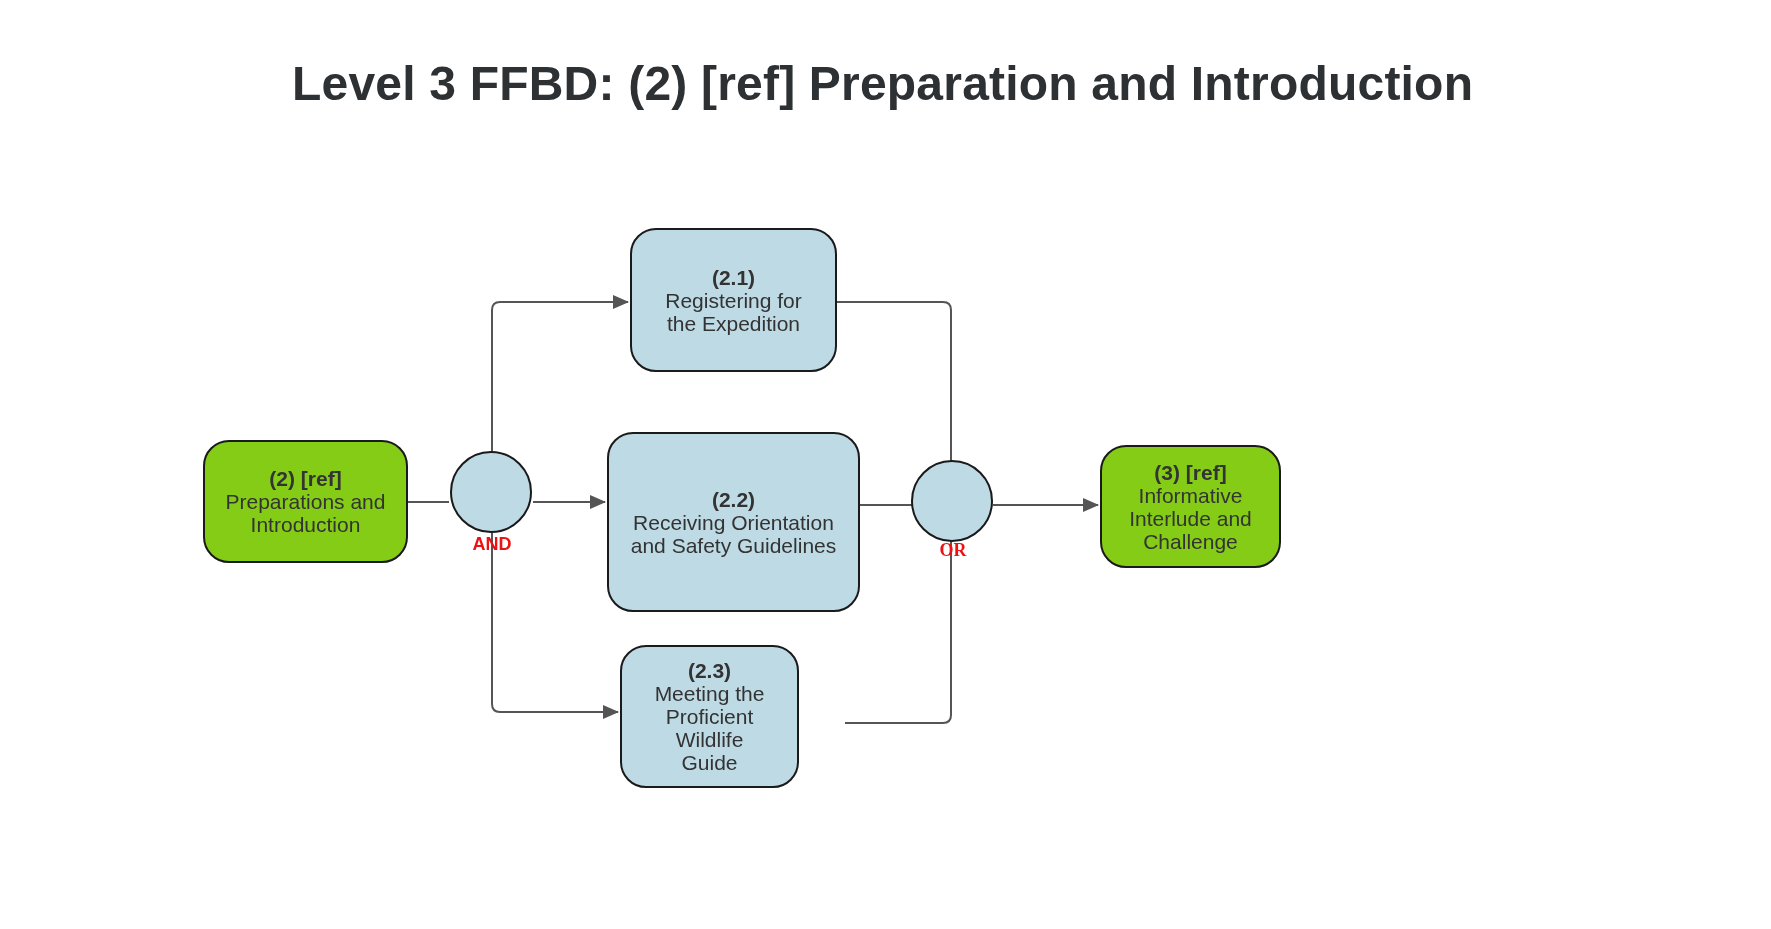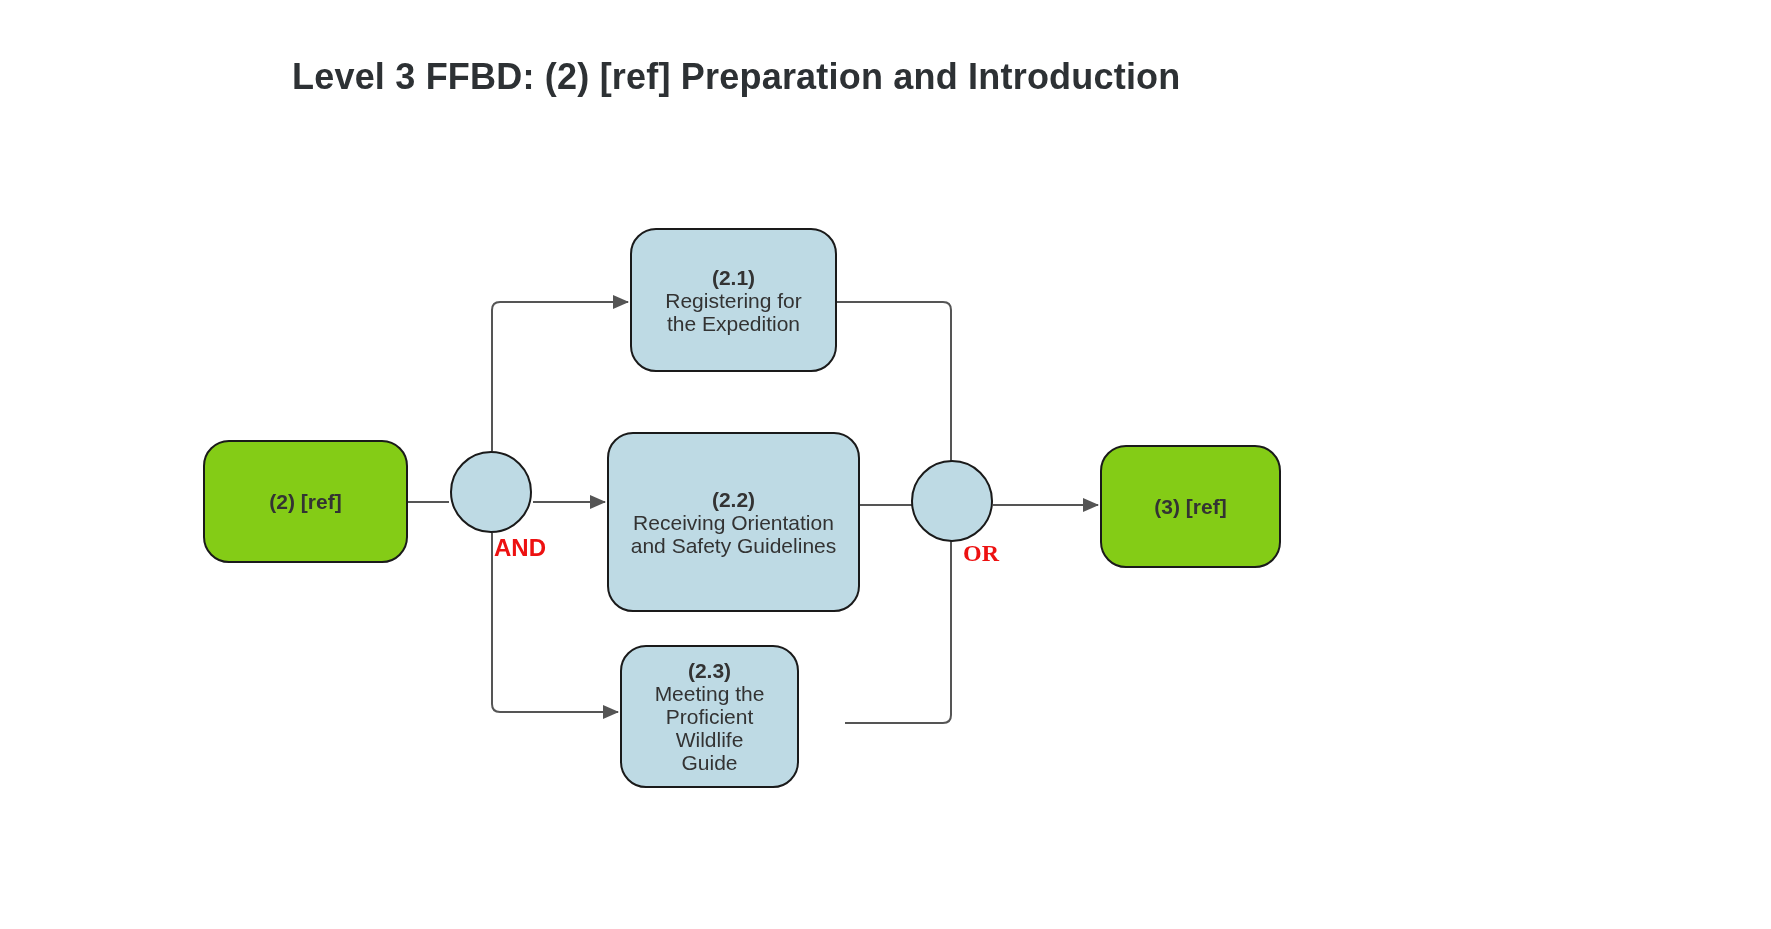--- a/index.html
+++ b/index.html
@@ -12,21 +12,21 @@
     position: relative;
     width: 1771px;
     height: 929px;
     background: #ffffff;
     overflow: hidden;
   }
   .diagram-title {
     position: absolute;
     left: 292px;
     top: 56px;
-    font-size: 36px;
+    font-size: 48px;
     font-weight: bold;
     color: #2d3134;
     letter-spacing: 0.2px;
     white-space: nowrap;
   }
   .connector-layer {
     position: absolute;
     left: 0;
     top: 0;
   }
@@ -64,25 +64,24 @@
     border-radius: 50%;
     border: 2px solid #1a1a1a;
     background: #bedae4;
   }
   .gate-and { left: 450px; top: 451px; }
   .gate-or  { left: 911px; top: 460px; }
 
   .gate-label {
     position: absolute;
     transform: translateX(-50%);
-    font-size: 24px;
+    font-size: 18px;
     font-weight: bold;
     color: #ed1111;
     white-space: nowrap;
-    margin-left: 28px;
   }
   .gate-label-and { left: 492px; top: 534px; }
   .gate-label-or  { left: 953px; top: 540px; font-family: Liberation Serif, serif; }
 </style>
 </head>
 <body>
 
 <div class="canvas">
 
   <div class="diagram-title">Level 3 FFBD: (2) [ref] Preparation and Introduction</div>
@@ -100,20 +99,22 @@
       <path d="M 492 533 L 492 704 Q 492 712 500 712 L 618 712" marker-end="url(#arrow)"></path>
       <path d="M 837 302 L 943 302 Q 951 302 951 310 L 951 461"></path>
       <path d="M 860 505 L 912 505"></path>
       <path d="M 845 723 L 943 723 Q 951 723 951 715 L 951 541"></path>
       <path d="M 993 505 L 1098 505" marker-end="url(#arrow)"></path>
     </g>
   </svg>
 
   <div class="node node-ref ref-in">
     <div class="node-id">(2) [ref]</div>
+    <div class="node-name">Preparations and
+Introduction</div>
   </div>
 
   <div class="node node-func f21">
     <div class="node-id">(2.1)</div>
     <div class="node-name">Registering for
 the Expedition</div>
   </div>
 
   <div class="node node-func f22">
     <div class="node-id">(2.2)</div>
@@ -123,20 +124,23 @@
 
   <div class="node node-func f23">
     <div class="node-id">(2.3)</div>
     <div class="node-name">Meeting the
 Proficient Wildlife
 Guide</div>
   </div>
 
   <div class="node node-ref ref-out">
     <div class="node-id">(3) [ref]</div>
+    <div class="node-name">Informative
+Interlude and
+Challenge</div>
   </div>
 
   <div class="gate gate-and"></div>
   <div class="gate gate-or"></div>
 
   <div class="gate-label gate-label-and">AND</div>
   <div class="gate-label gate-label-or">OR</div>
 
 </div>
 

